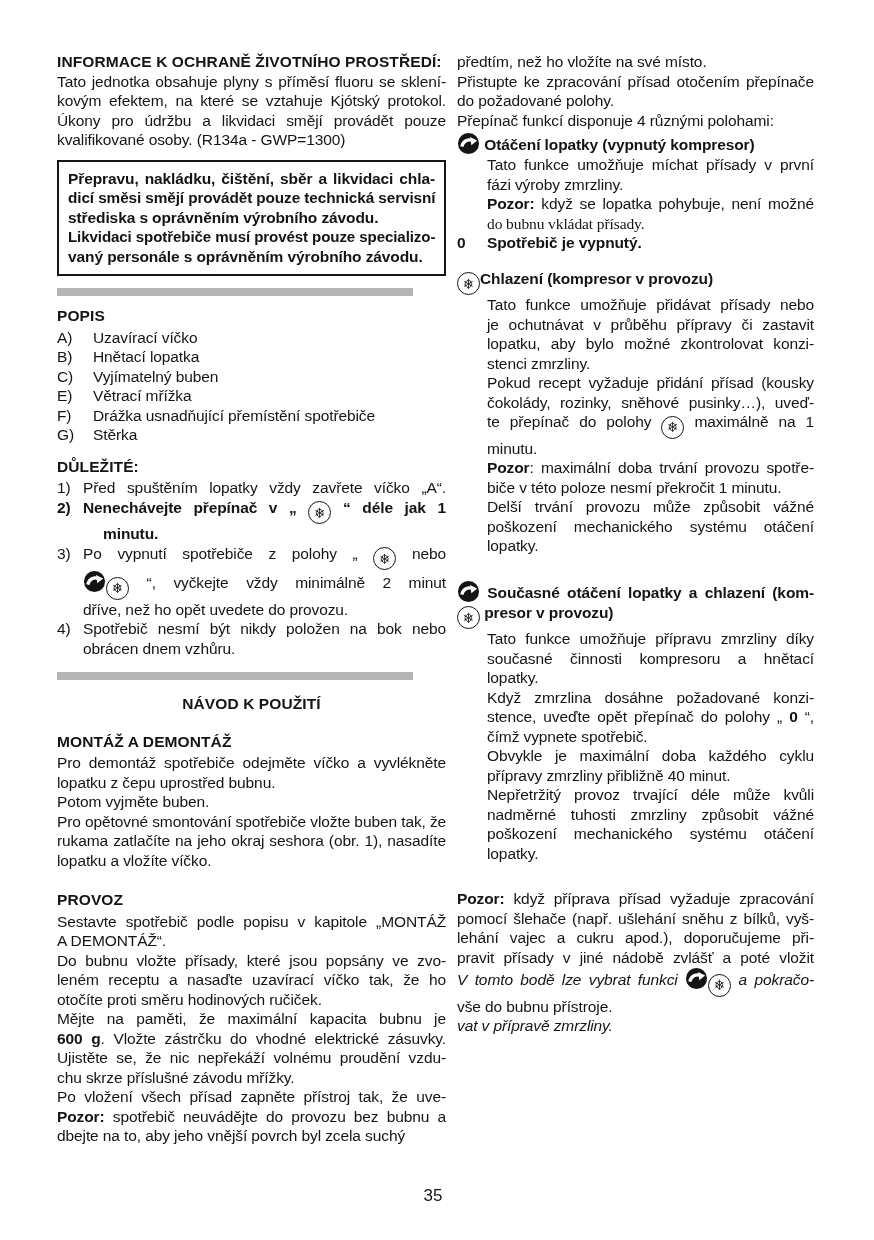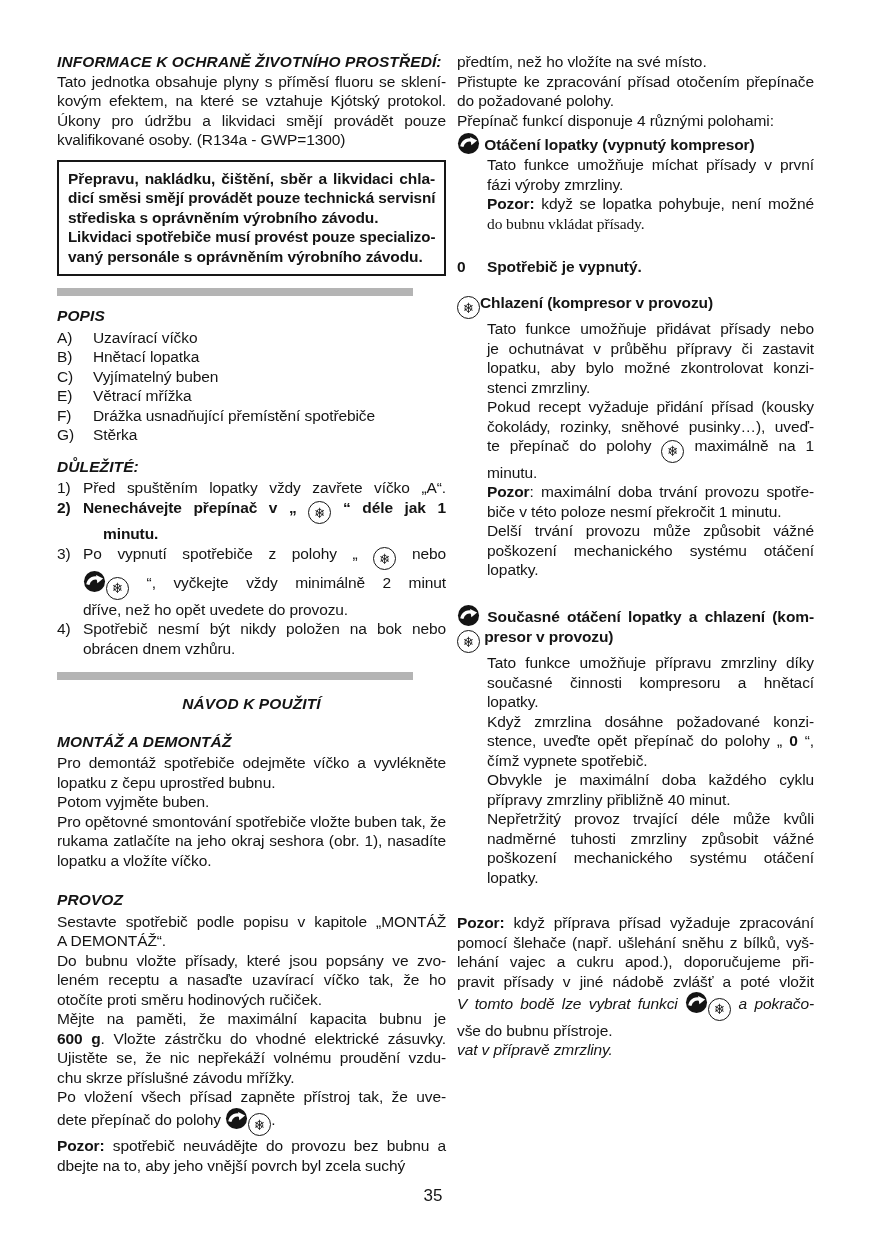--- a/index.html
+++ b/index.html
@@ -5,21 +5,21 @@
   html,body{margin:0;padding:0;background:#ffffff;}
   .page{position:relative;width:874px;height:1240px;background:#ffffff;
         font-family:"Liberation Sans",sans-serif;color:#141414;overflow:hidden;}
   .col{position:absolute;top:52px;}
   #col-left{left:57px;width:389px;}
   #col-right{left:457px;width:357px;}
   .line{font-size:15.5px;line-height:19.5px;white-space:nowrap;letter-spacing:-0.1px;}
   .j{text-align:justify;text-align-last:justify;}
   .b{font-weight:bold;}
   .i{font-style:italic;}
-  .h{font-weight:bold;font-size:15.5px;line-height:19.5px;white-space:nowrap;letter-spacing:0.1px;font-style:italic;}
+  .h{font-weight:bold;font-size:15.5px;line-height:19.5px;white-space:nowrap;letter-spacing:0.1px;}
   .hc{text-align:center;white-space:normal;}
   .bar{height:8px;width:356px;}
   .box{border:2px solid #161616;padding:7px 9px 8px 9px;}
   .mk{display:inline-block;}
   .icon-snow{display:inline-flex;align-items:center;justify-content:center;
      width:21px;height:21px;border:1.8px solid #141414;border-radius:50%;
      font-family:"DejaVu Sans",sans-serif;font-size:14px;line-height:1;
      vertical-align:-5px;letter-spacing:0;}
   .icon-paddle{display:inline-block;width:23px;height:23px;vertical-align:-5px;}
   .pagenum{position:absolute;left:0;width:866px;bottom:34px;text-align:center;
@@ -85,25 +85,20 @@
         <div class="line j"><span>Sestavte spotřebič podle popisu v kapitole „MONTÁŽ</span></div>
         <div class="line"><span>A DEMONTÁŽ“.</span></div>
         <div class="line j"><span>Do bubnu vložte přísady, které jsou popsány ve zvo-</span></div>
         <div class="line j"><span>leném receptu a nasaďte uzavírací víčko tak, že ho</span></div>
         <div class="line"><span>otočíte proti směru hodinových ručiček.</span></div>
         <div class="line j"><span>Mějte na paměti, že maximální kapacita bubnu je</span></div>
         <div class="line j"><span class="b ">600 g</span><span>. Vložte zástrčku do vhodné elektrické zásuvky.</span></div>
         <div class="line j"><span>Ujistěte se, že nic nepřekáží volnému proudění vzdu-</span></div>
         <div class="line"><span>chu skrze příslušné závodu mřížky.</span></div>
         <div class="line j"><span>Po vložení všech přísad zapněte přístroj tak, že uve-</span></div>
-        <div class="line"><span>dete přepínač do polohy </span><span class="icon-paddle"><svg width="23" height="23" viewBox="0 0 24 24">
-              <circle cx="12" cy="12" r="11" fill="#141414"></circle>
-              <path d="M5 15.2 C6.4 9 12.2 6.4 17 9.4" fill="none" stroke="#ffffff" stroke-width="3.4"></path>
-              <path d="M13.6 5.2 L21 8.8 L15 13.9 Z" fill="#ffffff"></path>
-            </svg></span><span class="icon-snow">❄</span><span>.</span></div>
         <div class="line j"><span class="b ">Pozor:</span><span> spotřebič neuvádějte do provozu bez bubnu a</span></div>
         <div class="line"><span>dbejte na to, aby jeho vnější povrch byl zcela suchý</span></div>
       </div>
     </div>
   <div class="col" id="col-right">
       <div class="p">
         <div class="line"><span>předtím, než ho vložíte na své místo.</span></div>
         <div class="line j"><span>Přistupte ke zpracování přísad otočením přepínače</span></div>
         <div class="line"><span>do požadované polohy.</span></div>
       </div>
@@ -114,21 +109,21 @@
         <div class="line"><span class="icon-paddle"><svg width="23" height="23" viewBox="0 0 24 24">
               <circle cx="12" cy="12" r="11" fill="#141414"></circle>
               <path d="M5 15.2 C6.4 9 12.2 6.4 17 9.4" fill="none" stroke="#ffffff" stroke-width="3.4"></path>
               <path d="M13.6 5.2 L21 8.8 L15 13.9 Z" fill="#ffffff"></path>
             </svg></span><span class="b "> Otáčení lopatky (vypnutý kompresor)</span></div>
         <div class="line j" style="padding-left: 30px;"><span>Tato funkce umožňuje míchat přísady v první</span></div>
         <div class="line" style="padding-left: 30px;"><span>fázi výroby zmrzliny.</span></div>
         <div class="line j" style="padding-left: 30px;"><span class="b ">Pozor:</span><span> když se lopatka pohybuje, není možné</span></div>
         <div class="line" style="padding-left: 30px; font-family: Liberation Serif, serif;"><span>do bubnu vkládat přísady.</span></div>
       </div>
-      <div class="p" style="margin-top: 24px;">
+      <div class="p" style="">
         <div class="line"><span class="mk b" style="width: 30px;">0</span><span class="b ">Spotřebič je vypnutý.</span></div>
       </div>
       <div class="p" style="margin-top: 16px;">
         <div class="line"><span class="icon-snow">❄</span><span class="b ">Chlazení (kompresor v provozu)</span></div>
         <div class="line j" style="padding-left: 30px;"><span>Tato funkce umožňuje přidávat přísady nebo</span></div>
         <div class="line j" style="padding-left: 30px;"><span>je ochutnávat v průběhu přípravy či zastavit</span></div>
         <div class="line j" style="padding-left: 30px;"><span>lopatku, aby bylo možné zkontrolovat konzi-</span></div>
         <div class="line" style="padding-left: 30px;"><span>stenci zmrzliny.</span></div>
         <div class="line j" style="padding-left: 30px;"><span>Pokud recept vyžaduje přidání přísad (kousky</span></div>
         <div class="line j" style="padding-left: 30px;"><span>čokolády, rozinky, sněhové pusinky…), uveď-</span></div>

